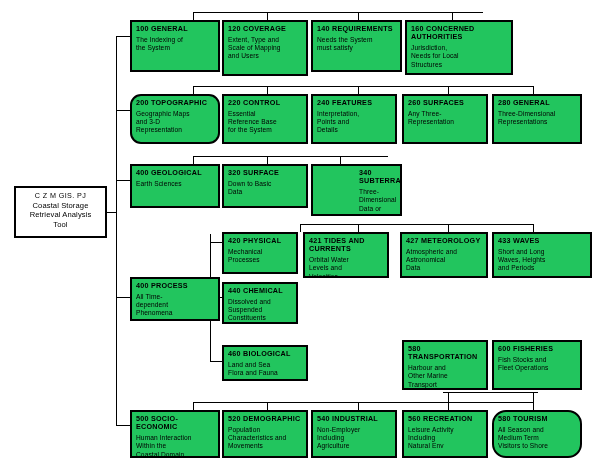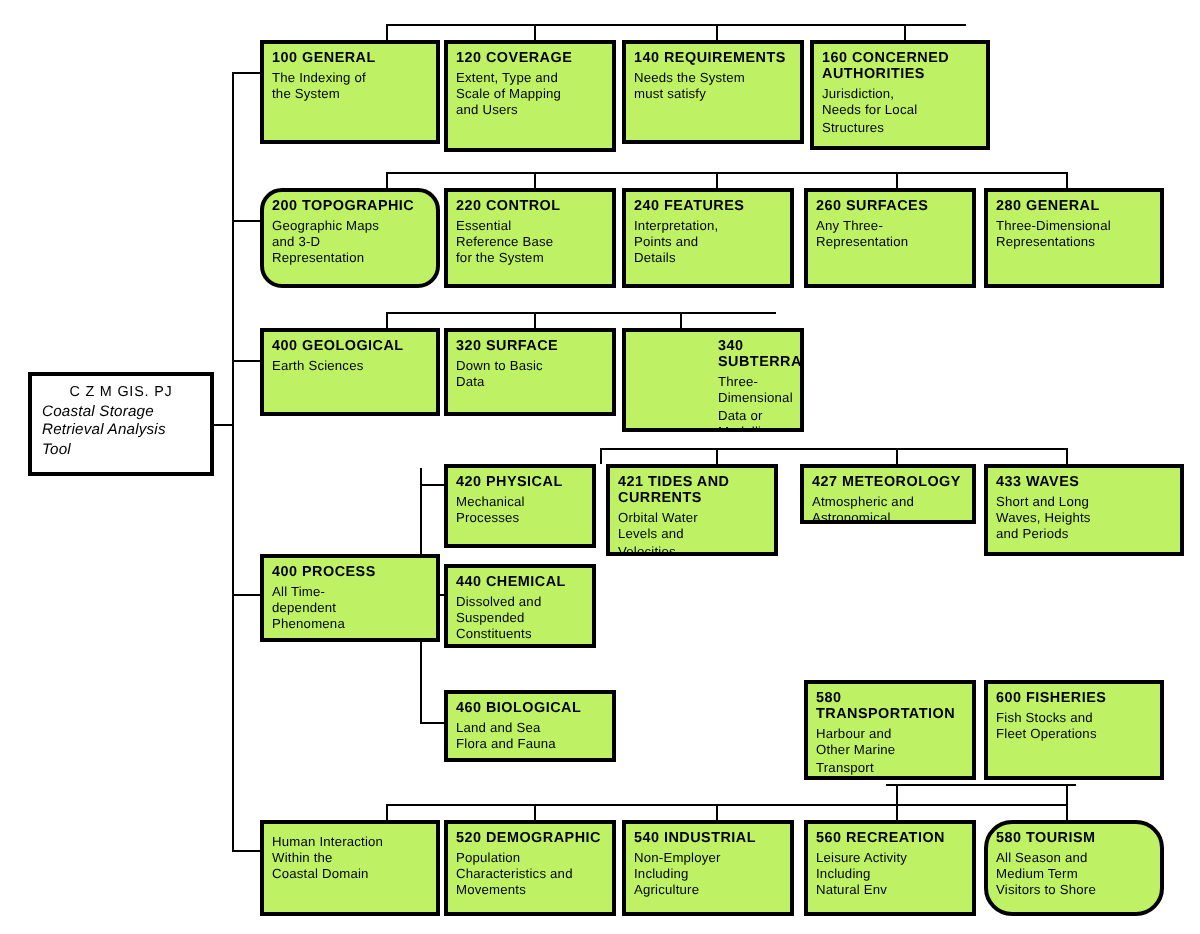--- a/index.html
+++ b/index.html
@@ -1,34 +1,34 @@
 <!DOCTYPE html>
 <html><head>
 <meta charset="utf-8">
 <style>
   html,body{margin:0;padding:0;background:#ffffff;}
   body{width:600px;height:467px;position:relative;overflow:hidden;
        font-family:"Liberation Sans",sans-serif;color:#000;}
   #diagram{position:absolute;left:0;top:0;width:600px;height:467px;}
 
   .node{position:absolute;box-sizing:border-box;border:2px solid #000;
-        background:#bef264;z-index:5;padding:3px 4px 2px 4px;overflow:hidden;}
+        background:#22c55e;z-index:5;padding:3px 4px 2px 4px;overflow:hidden;}
   .node .title{font-size:7.2px;font-weight:bold;line-height:8.4px;
                letter-spacing:.25px;white-space:pre-line;}
   .node .title.ctr{text-align:left;}
   .node .title.lft{text-align:left;}
   .node .desc{font-size:6.6px;line-height:8.1px;margin-top:2.5px;
               white-space:pre-line;text-align:left;letter-spacing:.1px;}
 
   .root{position:absolute;box-sizing:border-box;border:2px solid #000;
         background:#fff;z-index:6;padding:3px 5px;}
   .root .rtitle{font-size:7.2px;font-weight:normal;line-height:9.6px;
                 text-align:center;letter-spacing:.4px;}
-  .root .rline{font-size:7.6px;line-height:9.6px;text-align:left;
-               letter-spacing:.1px;font-style:italic;}
+  .root .rline{font-size:7.6px;line-height:9.6px;text-align:center;
+               letter-spacing:.1px;}
 
   .ln{position:absolute;background:#000;z-index:1;}
   .lnh{height:1px;}
   .lnv{width:1px;}
 </style>
 </head>
 <body>
 
 <div id="diagram">
 
@@ -98,21 +98,21 @@
     <div class="title ctr">120 COVERAGE</div>
     <div class="desc">Extent, Type and
 Scale of Mapping
 and Users</div>
   </div>
   <div class="node" style="left:311px;top:20px;width:91px;height:52px;">
     <div class="title lft">140 REQUIREMENTS</div>
     <div class="desc">Needs the System
 must satisfy</div>
   </div>
-  <div class="node" style="left:405px;top:20px;width:90px;height:55px;">
+  <div class="node" style="left:405px;top:20px;width:108px;height:55px;">
     <div class="title lft">160 CONCERNED
 AUTHORITIES</div>
     <div class="desc">Jurisdiction,
 Needs for Local
 Structures</div>
   </div>
 
   <div class="node" style="left:130px;top:94px;width:90px;height:50px;border-radius:11px;">
     <div class="title lft">200 TOPOGRAPHIC</div>
     <div class="desc">Geographic Maps
@@ -180,21 +180,21 @@
     <div class="desc">Land and Sea
 Flora and Fauna</div>
   </div>
   <div class="node" style="left:303px;top:232px;width:86px;height:46px;">
     <div class="title lft">421 TIDES AND
 CURRENTS</div>
     <div class="desc">Orbital Water
 Levels and
 Velocities</div>
   </div>
-  <div class="node" style="left:400px;top:232px;width:88px;height:30px;">
+  <div class="node" style="left:400px;top:232px;width:88px;height:46px;">
     <div class="title lft">427 METEOROLOGY</div>
     <div class="desc">Atmospheric and
 Astronomical
 Data</div>
   </div>
   <div class="node" style="left:492px;top:232px;width:100px;height:46px;">
     <div class="title ctr">433 WAVES</div>
     <div class="desc">Short and Long
 Waves, Heights
 and Periods</div>
@@ -207,20 +207,22 @@
 Other Marine
 Transport</div>
   </div>
   <div class="node" style="left:492px;top:340px;width:90px;height:50px;">
     <div class="title ctr">600 FISHERIES</div>
     <div class="desc">Fish Stocks and
 Fleet Operations</div>
   </div>
 
   <div class="node" style="left:130px;top:410px;width:90px;height:48px;">
+    <div class="title ctr">500 SOCIO-
+ECONOMIC</div>
     <div class="desc">Human Interaction
 Within the
 Coastal Domain</div>
   </div>
   <div class="node" style="left:222px;top:410px;width:86px;height:48px;">
     <div class="title ctr">520 DEMOGRAPHIC</div>
     <div class="desc">Population
 Characteristics and
 Movements</div>
   </div>

